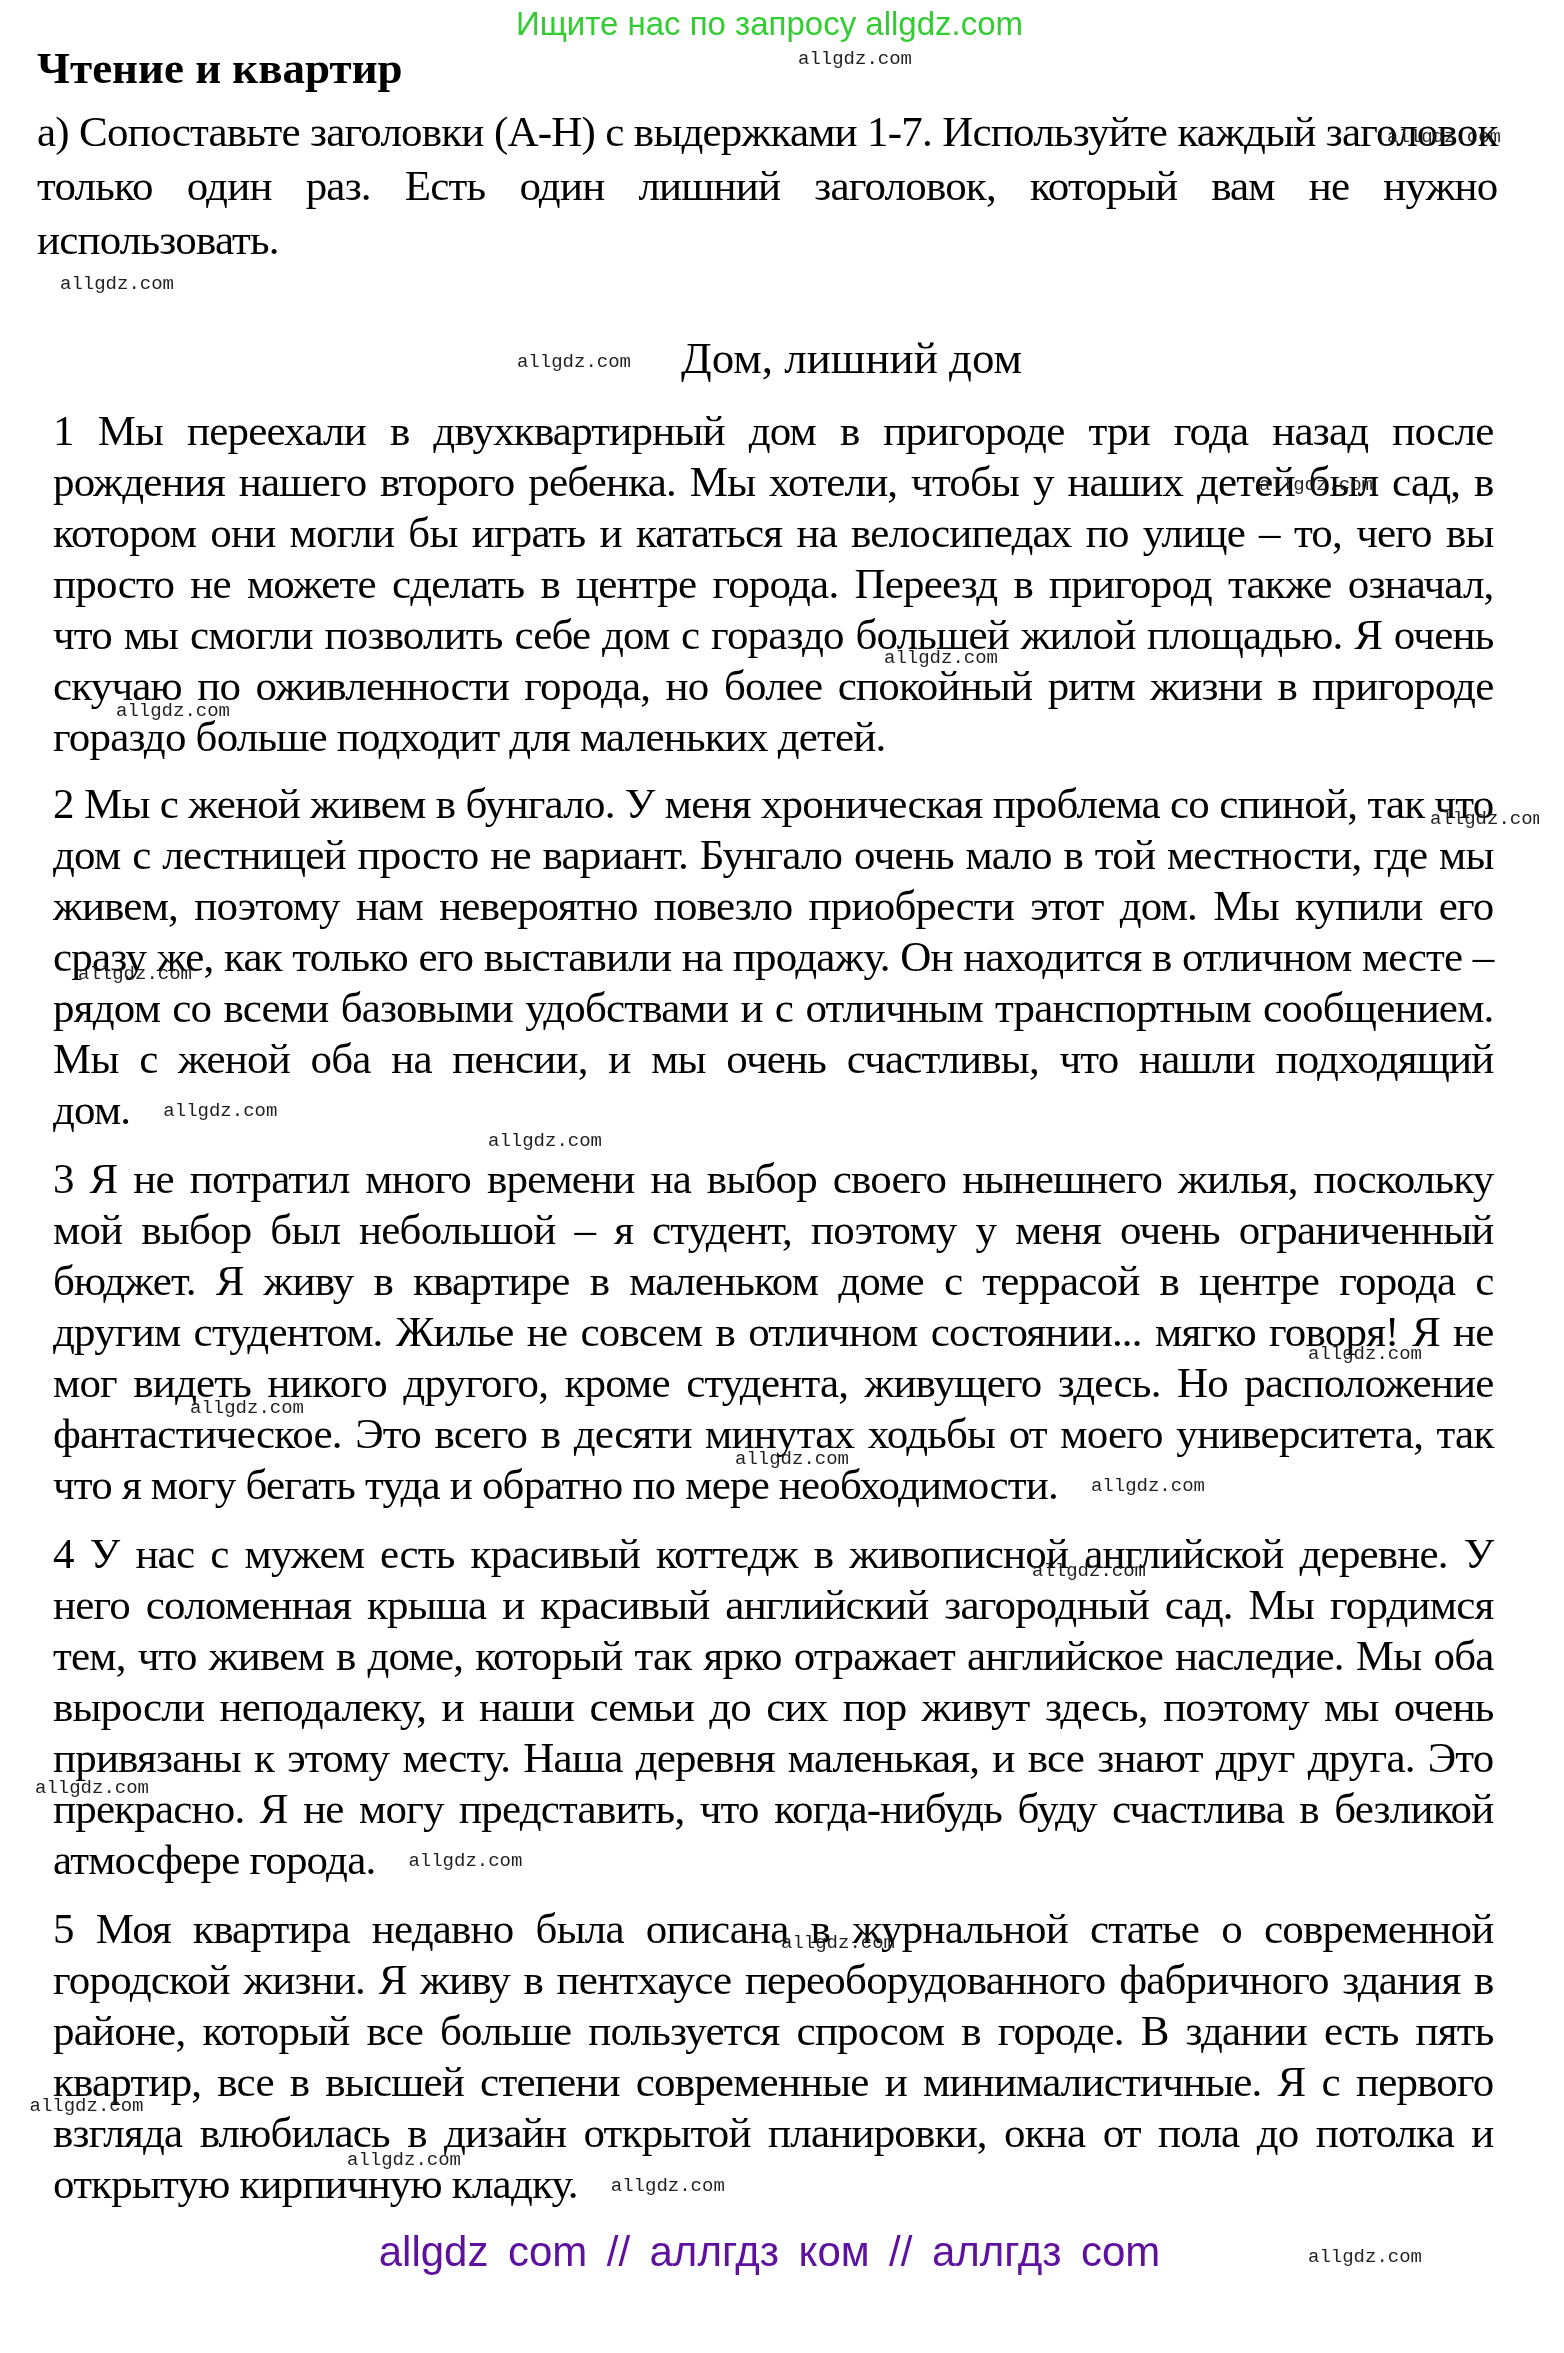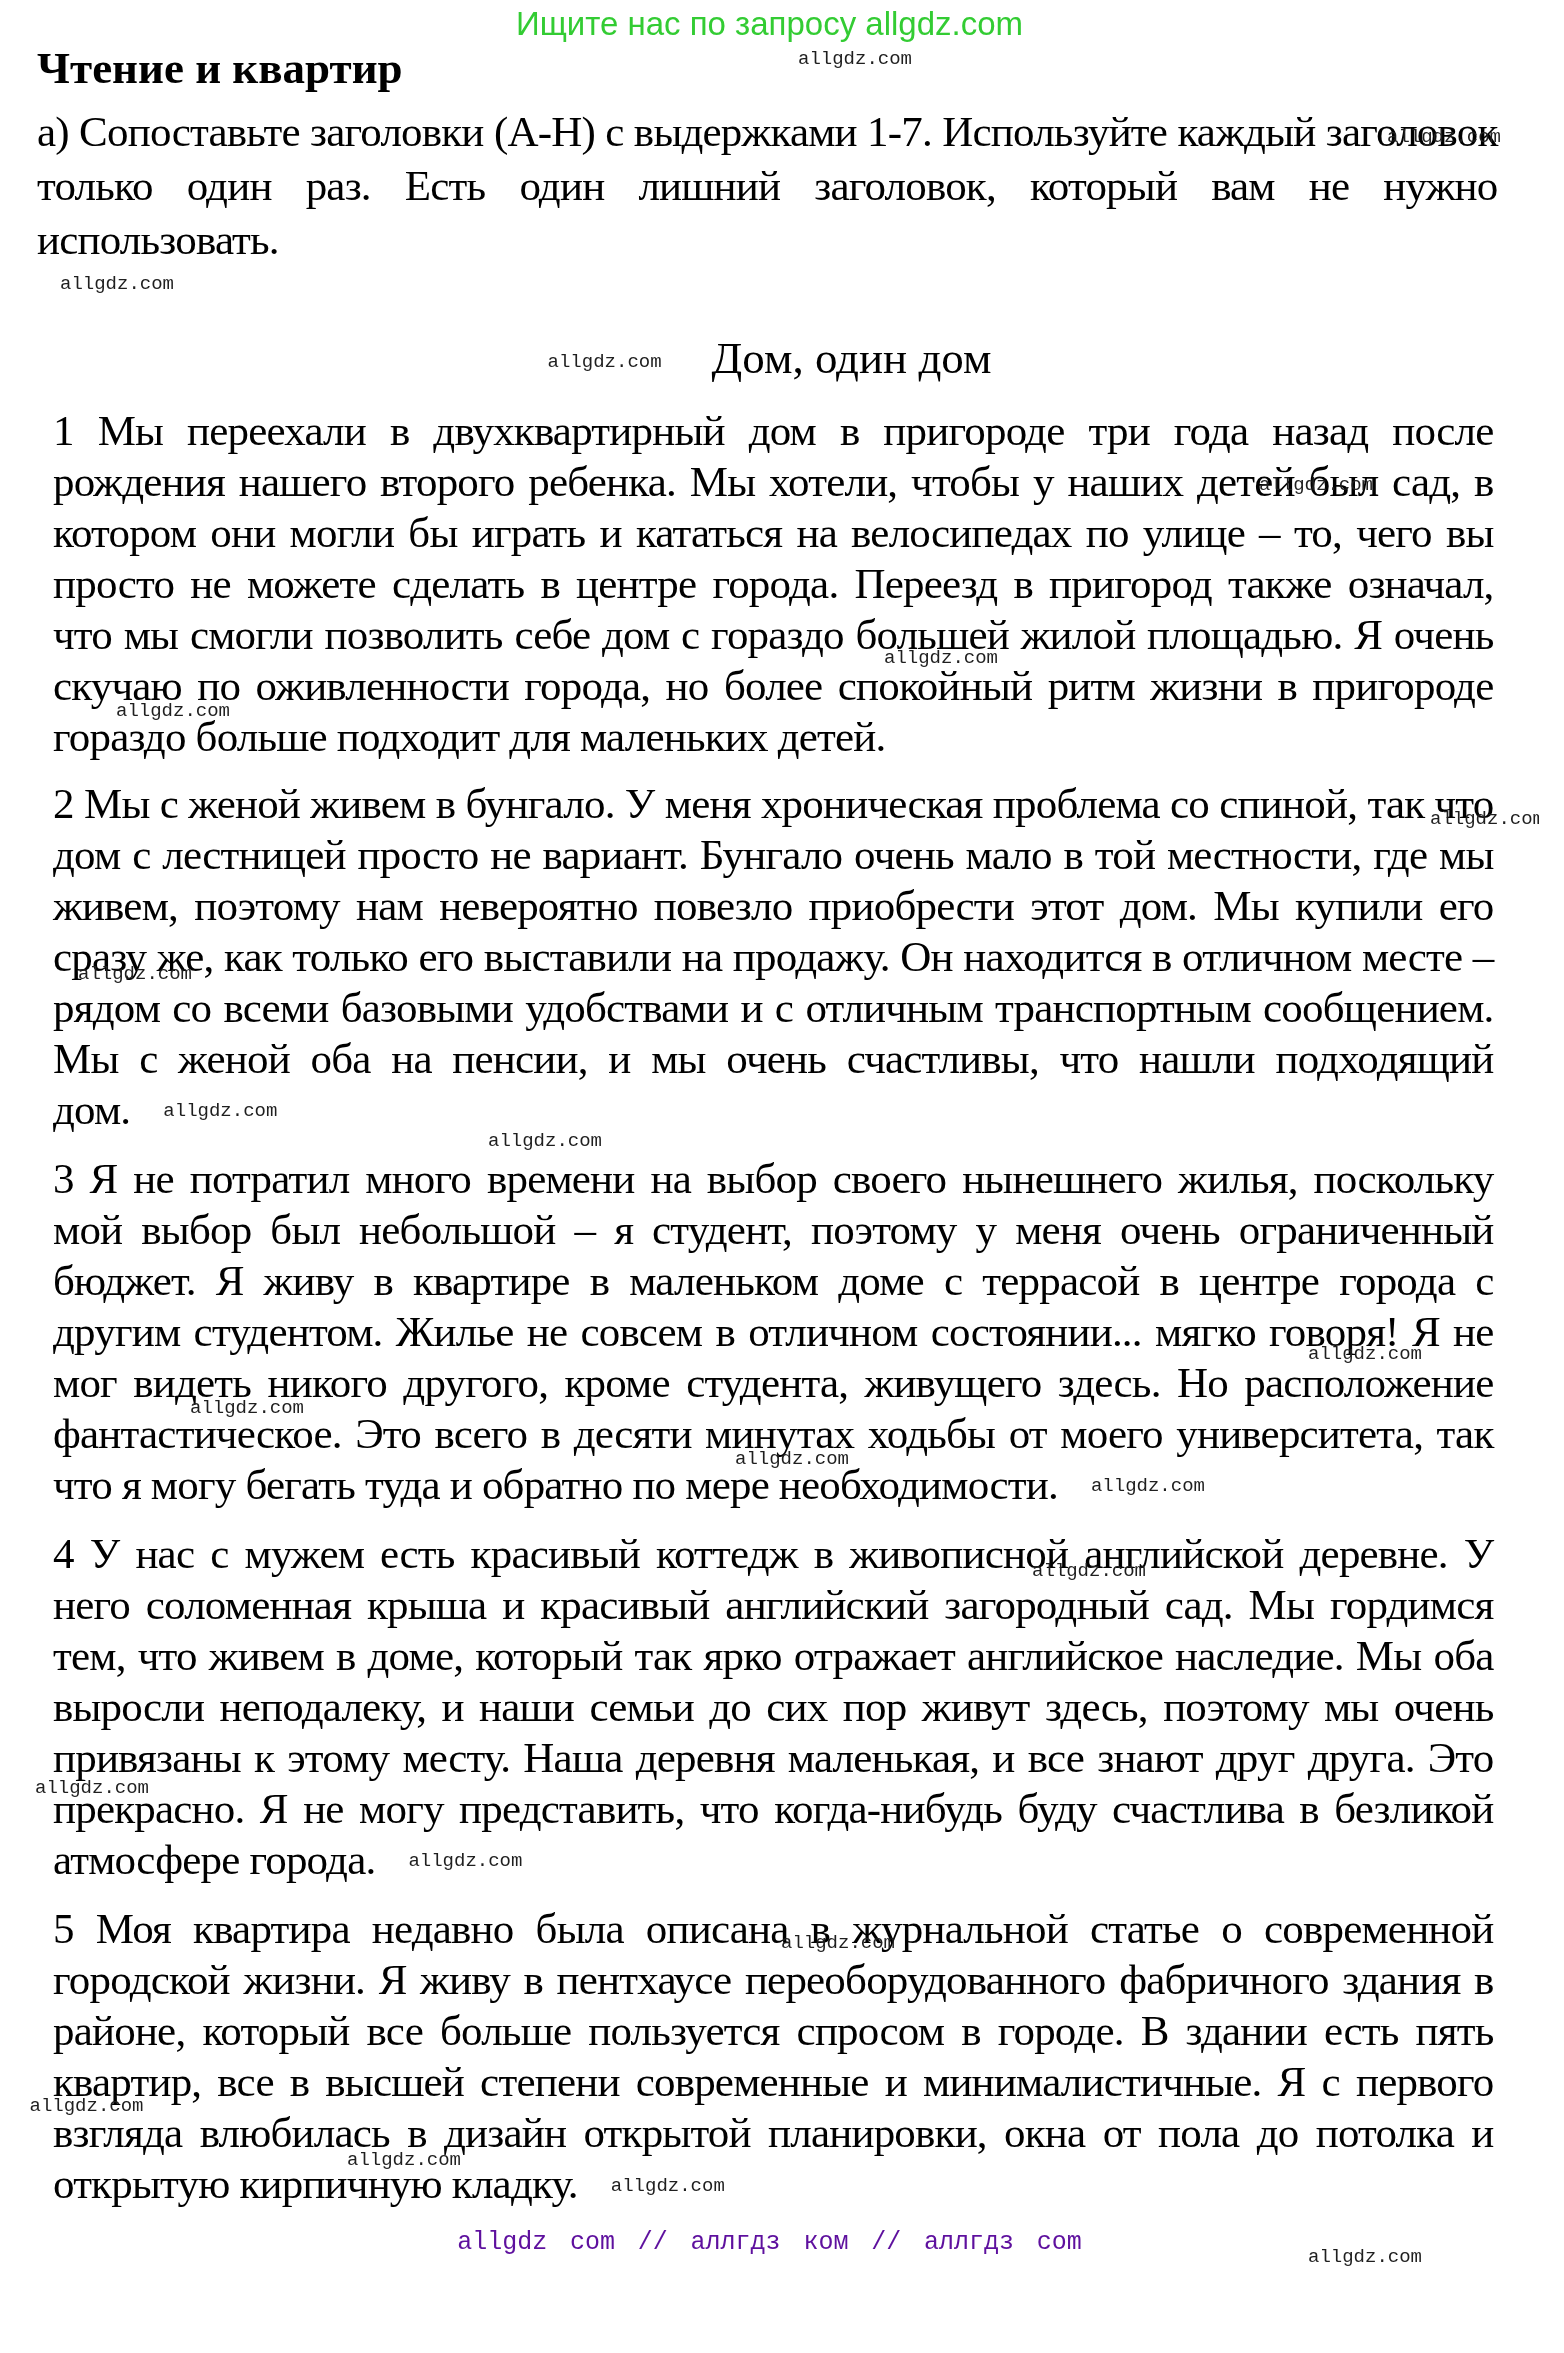--- a/index.html
+++ b/index.html
@@ -60,40 +60,40 @@
     padding: 0 29.5px 0 37px;
     font-size: 43px;
     line-height: 51px;
     letter-spacing: -0.8px;
     text-align: justify;
   }
   .wm-inline { margin-left: 33px; vertical-align: 7.8px; }
   .footer {
     margin-top: 15px;
     text-align: center;
-    font-family: Liberation Mono, monospace;
-    font-size: 25px;
+    font-family: Liberation Sans, sans-serif;
+    font-size: 42px;
     word-spacing: 7.8px;
     color: var(--footer-purple, #5e109e);
   }
 </style>
 </head>
 <body>
 
 <div class="page">
 
   <div class="banner">Ищите нас по запросу allgdz.com</div>
 
   <h1 class="heading">Чтение и квартир</h1>
 
   <p class="task-instruction">а) Сопоставьте заголовки (А-Н) с выдержками 1-7. Используйте каждый заголовок только один раз. Есть один лишний заголовок, который вам не нужно использовать.</p>
 
   <div class="wm-standalone"><span class="wm">allgdz.com</span></div>
 
-  <div class="title-row"><span class="wm">allgdz.com</span><span>Дом, один дом</span></div>
+  <div class="title-row"><span class="wm">allgdz.com</span><span>Дом, лишний дом</span></div>
 
   <div class="passage">
     <p class="body-para"><span>1 Мы переехали в двухквартирный дом в пригороде три года назад после рождения нашего второго ребенка. Мы хотели, чтобы у наших детей был сад, в котором они могли бы играть и кататься на велосипедах по улице – то, чего вы просто не можете сделать в центре города. Переезд в пригород также означал, что мы смогли позволить себе дом с гораздо большей жилой площадью. Я очень скучаю по оживленности города, но более спокойный ритм жизни в пригороде гораздо больше подходит для маленьких детей.</span></p>
     <p class="body-para"><span>2 Мы с женой живем в бунгало. У меня хроническая проблема со спиной, так что дом с лестницей просто не вариант. Бунгало очень мало в той местности, где мы живем, поэтому нам невероятно повезло приобрести этот дом. Мы купили его сразу же, как только его выставили на продажу. Он находится в отличном месте – рядом со всеми базовыми удобствами и с отличным транспортным сообщением. Мы с женой оба на пенсии, и мы очень счастливы, что нашли подходящий дом.</span><span class="wm wm-inline">allgdz.com</span></p>
     <p class="body-para"><span>3 Я не потратил много времени на выбор своего нынешнего жилья, поскольку мой выбор был небольшой – я студент, поэтому у меня очень ограниченный бюджет. Я живу в квартире в маленьком доме с террасой в центре города с другим студентом. Жилье не совсем в отличном состоянии... мягко говоря! Я не мог видеть никого другого, кроме студента, живущего здесь. Но расположение фантастическое. Это всего в десяти минутах ходьбы от моего университета, так что я могу бегать туда и обратно по мере необходимости.</span><span class="wm wm-inline">allgdz.com</span></p>
     <p class="body-para"><span>4 У нас с мужем есть красивый коттедж в живописной английской деревне. У него соломенная крыша и красивый английский загородный сад. Мы гордимся тем, что живем в доме, который так ярко отражает английское наследие. Мы оба выросли неподалеку, и наши семьи до сих пор живут здесь, поэтому мы очень привязаны к этому месту. Наша деревня маленькая, и все знают друг друга. Это прекрасно. Я не могу представить, что когда-нибудь буду счастлива в безликой атмосфере города.</span><span class="wm wm-inline">allgdz.com</span></p>
     <p class="body-para"><span>5 Моя квартира недавно была описана в журнальной статье о современной городской жизни. Я живу в пентхаусе переоборудованного фабричного здания в районе, который все больше пользуется спросом в городе. В здании есть пять квартир, все в высшей степени современные и минималистичные. Я с первого взгляда влюбилась в дизайн открытой планировки, окна от пола до потолка и открытую кирпичную кладку.</span><span class="wm wm-inline">allgdz.com</span></p>
   </div>
 
   <div class="footer">allgdz com // аллгдз ком // аллгдз com</div>

